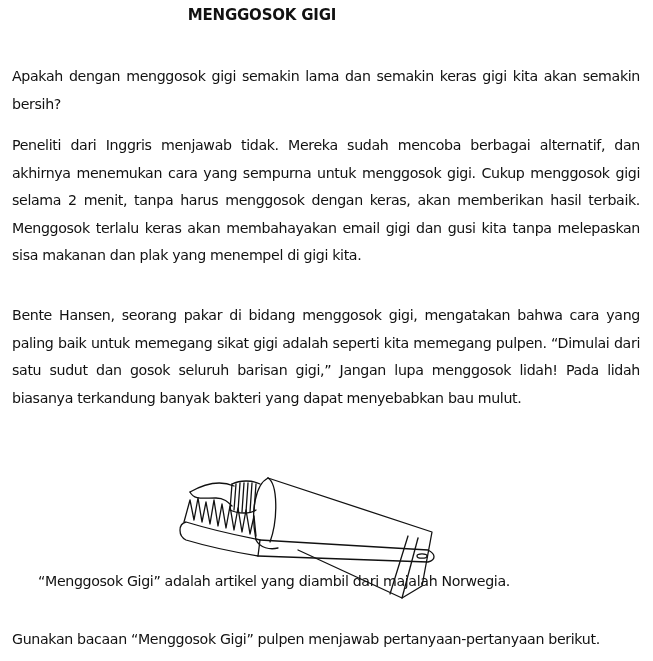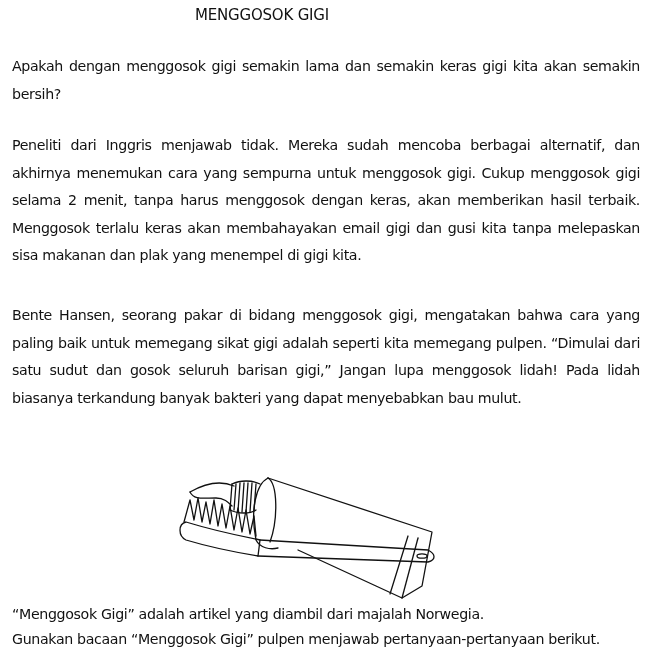--- a/index.html
+++ b/index.html
@@ -2,33 +2,33 @@
 <html><head>
 <meta charset="utf-8">
 <style>
   html, body { margin:0; padding:0; background:#ffffff; }
   body {
     width:653px; height:661px; position:relative; overflow:hidden;
     font-family:"DejaVu Sans", sans-serif; color:#111111;
   }
   .title {
     position:absolute; top:6px; left:0; width:524px; text-align:center;
-    font-weight:normal; font-size:15px; letter-spacing:-0.2px;
+    font-weight:bold; font-size:15px; letter-spacing:-0.2px;
   }
   .para {
     position:absolute; left:12px; width:628px;
     font-size:14.2px; line-height:27.5px; text-align:justify;
     letter-spacing:-0.35px; word-spacing:0px;
   }
-  .p1 { top:53px; }
+  .p1 { top:63px; }
   .p2 { top:132px; }
   .p3 { top:302px; }
   .illustration { position:absolute; left:160px; top:470px; width:290px; height:130px; }
   .foot { position:absolute; left:12px; font-size:14.2px; letter-spacing:-0.35px; white-space:nowrap; }
-  .f1 { top:606px; }
+  .f1 { top:573px;margin-left:26px; }
   .f2 { top:631px; }
 </style>
 </head>
 <body>
 
 <div class="title">MENGGOSOK GIGI</div>
 
 <div class="para p1">Apakah dengan menggosok gigi semakin lama dan semakin keras gigi kita akan semakin bersih?</div>
 <div class="para p2">Peneliti dari Inggris menjawab tidak. Mereka sudah mencoba berbagai alternatif, dan akhirnya menemukan cara yang sempurna untuk menggosok gigi. Cukup menggosok gigi selama 2 menit, tanpa harus menggosok dengan keras, akan memberikan hasil terbaik. Menggosok terlalu keras akan membahayakan email gigi dan gusi kita tanpa melepaskan sisa makanan dan plak yang menempel di gigi kita.</div>
 <div class="para p3">Bente Hansen, seorang pakar di bidang menggosok gigi, mengatakan bahwa cara yang paling baik untuk memegang sikat gigi adalah seperti kita memegang pulpen. “Dimulai dari satu sudut dan gosok seluruh barisan gigi,” Jangan lupa menggosok lidah! Pada lidah biasanya terkandung banyak bakteri yang dapat menyebabkan bau mulut.</div>

